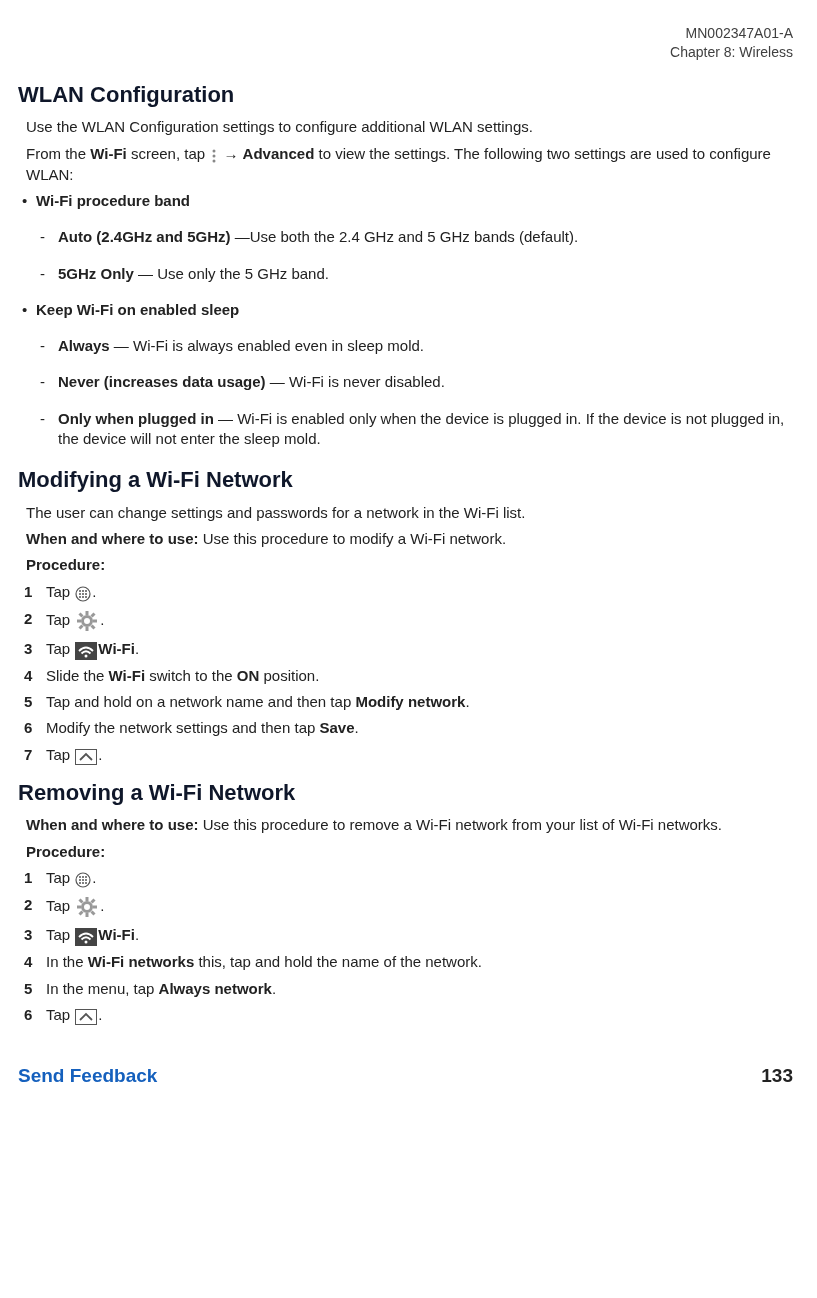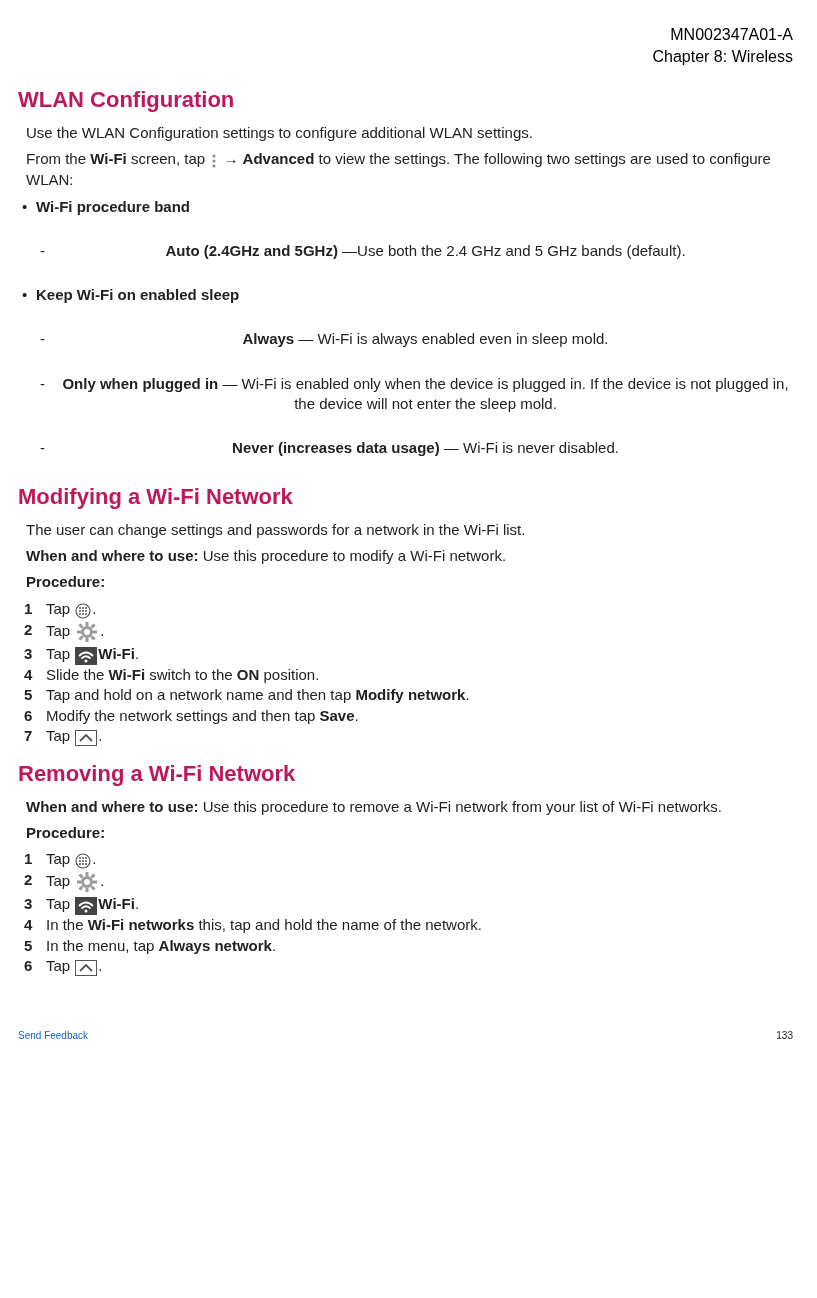--- a/index.html
+++ b/index.html
@@ -7,51 +7,52 @@
     font-size: 15px;
     color: #222;
     margin: 0;
     padding: 24px 24px 24px 18px;
     width: 817px;
     box-sizing: border-box;
     line-height: 1.35;
   }
   .header-right {
     text-align: right;
-    font-size: 16px;
-    color: #000000;
+    font-size: 14px;
+    color: #404040;
     margin-bottom: 18px;
   }
   h2.section {
-    color: #be185d;
+    color: #0f172a;
     font-size: 22px;
     font-weight: bold;
     margin: 12px 0 8px 0;
   }
   p { margin: 6px 8px; }
   .bold { font-weight: bold; }
   ul.bullet { list-style: none; padding-left: 0; margin: 6px 0; }
   ul.bullet > li { padding-left: 18px; position: relative; margin: 6px 0; }
   ul.bullet > li::before { content: "•"; position: absolute; left: 4px; }
   ul.dash { list-style: none; padding-left: 0; margin: 4px 0; }
-  ul.dash > li { padding-left: 22px; position: relative; margin: 24px 0; text-align: center; }
+  ul.dash > li { padding-left: 22px; position: relative; margin: 16px 0; }
   ul.dash > li::before { content: "-"; position: absolute; left: 4px; }
   ol.steps { list-style: none; padding-left: 0; margin: 6px 0; counter-reset: step; }
-  ol.steps > li { padding-left: 28px; position: relative; margin: 0 0; counter-increment: step; }
+  ol.steps > li { padding-left: 28px; position: relative; margin: 6px 0; counter-increment: step; }
   ol.steps > li::before { content: counter(step); position: absolute; left: 6px; font-weight: bold; }
   .icon {
     display: inline-block;
     vertical-align: middle;
     margin: 0 1px;
   }
   .footer {
-    margin-top: 52px;
+    margin-top: 37px;
     display: flex;
     justify-content: space-between;
-    font-size: 10px;
+    font-size: 19px;
+    font-weight: bold;
   }
   .link { color: #1560bd; }
   svg { vertical-align: middle; }
 </style>
 </head>
 <body>
 
 <div class="header-right">
   <span>MN002347A01-A</span><br>
   <span>Chapter 8:  Wireless</span>
@@ -65,28 +66,29 @@
         <circle cx="4" cy="8" r="1.5" fill="#888"></circle>
         <circle cx="4" cy="13" r="1.5" fill="#888"></circle>
       </svg></span><span> → </span><span class="bold">Advanced</span><span> to view the settings. The following two settings are used to configure WLAN:</span>
 </p>
 
 <ul class="bullet">
   <li>
     <span class="bold">Wi-Fi procedure band</span>
     <ul class="dash">
       <li><span class="bold">Auto (2.4GHz and 5GHz)</span><span> —Use both the 2.4 GHz and 5 GHz bands (default).</span></li>
+      <li><span class="bold">5GHz Only</span><span> — Use only the 5 GHz band.</span></li>
     </ul>
   </li>
   <li>
     <span class="bold">Keep Wi-Fi on enabled sleep</span>
     <ul class="dash">
       <li><span class="bold">Always</span><span> — Wi-Fi is always enabled even in sleep mold.</span></li>
+      <li><span class="bold">Never (increases data usage)</span><span> — Wi-Fi is never disabled.</span></li>
       <li><span class="bold">Only when plugged in</span><span> — Wi-Fi is enabled only when the device is plugged in. If the device is not plugged in, the device will not enter the sleep mold.</span></li>
-      <li><span class="bold">Never (increases data usage)</span><span> — Wi-Fi is never disabled.</span></li>
     </ul>
   </li>
 </ul>
 
 <h2 class="section">Modifying a Wi-Fi Network</h2>
 <p>The user can change settings and passwords for a network in the Wi-Fi list.</p>
 <p><span class="bold">When and where to use:</span><span> Use this procedure to modify a Wi-Fi network.</span></p>
 <p class="bold">Procedure:</p>
 
 <ol class="steps">

